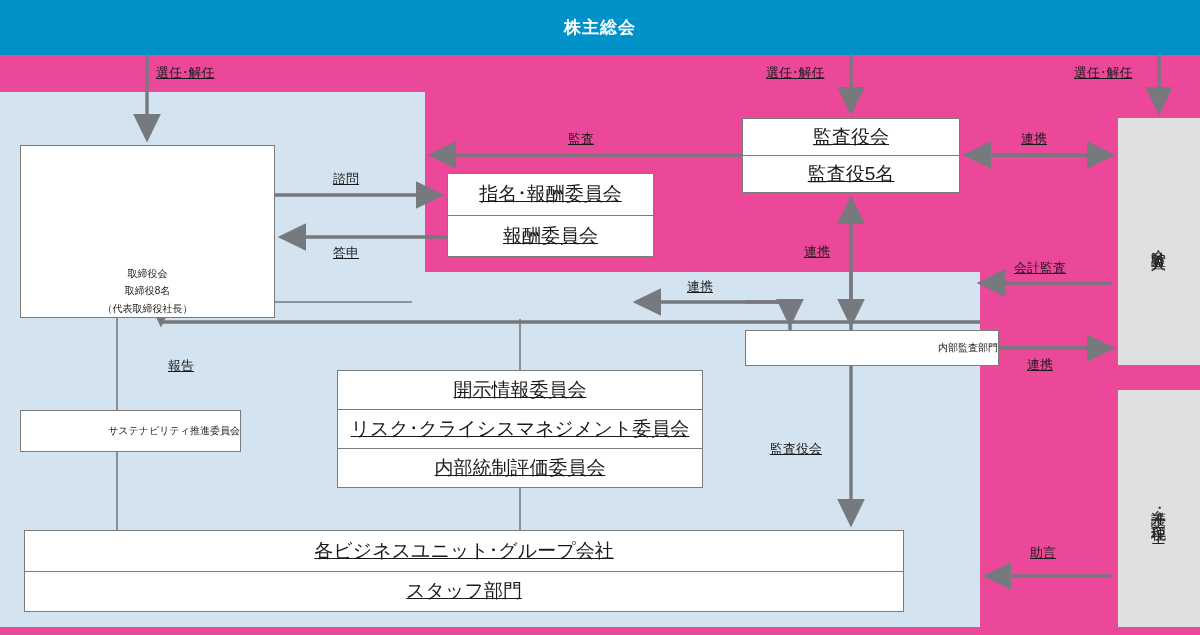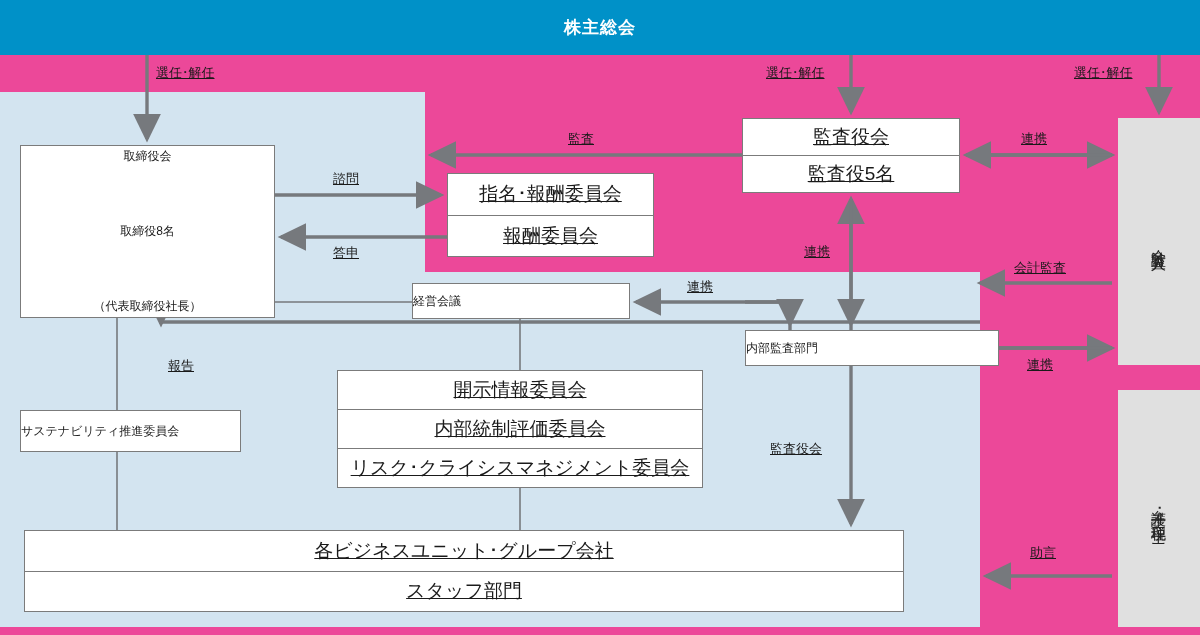--- a/index.html
+++ b/index.html
@@ -9,21 +9,21 @@
   .band{position:absolute;left:0;top:0;width:1200px;height:55px;background:#0091c8;
         display:flex;align-items:center;justify-content:center;}
   .band-title{color:#ffffff;font-size:17px;font-weight:bold;letter-spacing:1px;}
 
   .bluebg{position:absolute;background:#d3e4f0;}
 
   .graybox{position:absolute;background:#e0e0e0;display:flex;align-items:center;justify-content:center;}
   .graybox span{writing-mode:vertical-rl;font-size:15px;color:#222;letter-spacing:2px;line-height:1;}
 
   .box{position:absolute;background:#ffffff;border:1.4px solid #7b7b7b;box-sizing:border-box;
-       display:flex;align-items:center;justify-content:space-between;color:#1a1a1a;font-size:12px;text-align:center;gap:24px;}
+       display:flex;align-items:center;justify-content:flex-end;color:#1a1a1a;font-size:10px;text-align:center;}
   .stack{position:absolute;background:#ffffff;border:1.4px solid #7b7b7b;box-sizing:border-box;display:flex;flex-direction:column;}
   .stack > .cell{flex:1;display:flex;align-items:center;justify-content:center;font-size:19px;color:#1a1a1a;text-decoration:underline;}
   .stack > .cell + .cell{border-top:1.4px solid #7b7b7b;}
 
   .multi{flex-direction:column;line-height:1.75;}
 
   .lbl{position:absolute;font-size:13px;color:#1a1a1a;white-space:nowrap;text-decoration:underline;}
 
   svg.wires{position:absolute;left:0;top:0;width:1200px;height:635px;pointer-events:none;}
 </style>
@@ -107,36 +107,33 @@
   <div class="stack" style="left:447px;top:173px;width:207px;height:84px;">
     <div class="cell">指名･報酬委員会</div>
     <div class="cell">報酬委員会</div>
   </div>
 
   <div class="stack" style="left:742px;top:118px;width:218px;height:75px;">
     <div class="cell">監査役会</div>
     <div class="cell">監査役5名</div>
   </div>
 
-  <div class="box" style="left:412px;top:283px;width:218px;height:36px;">
-    <span>経営会議</span>
-  </div>
 
   <div class="box" style="left:745px;top:330px;width:254px;height:36px;">
     <span>内部監査部門</span>
   </div>
 
   <div class="box" style="left:20px;top:410px;width:221px;height:42px;">
     <span>サステナビリティ推進委員会</span>
   </div>
 
   <div class="stack" style="left:337px;top:370px;width:366px;height:118px;">
     <div class="cell">開示情報委員会</div>
+    <div class="cell">リスク･クライシスマネジメント委員会</div>
     <div class="cell">内部統制評価委員会</div>
-    <div class="cell">リスク･クライシスマネジメント委員会</div>
   </div>
 
   <div class="stack" style="left:24px;top:530px;width:880px;height:82px;">
     <div class="cell">各ビジネスユニット･グループ会社</div>
     <div class="cell">スタッフ部門</div>
   </div>
 
   <div class="lbl" style="left:156px;top:64px;">選任･解任</div>
   <div class="lbl" style="left:766px;top:64px;">選任･解任</div>
   <div class="lbl" style="left:1074px;top:64px;">選任･解任</div>

